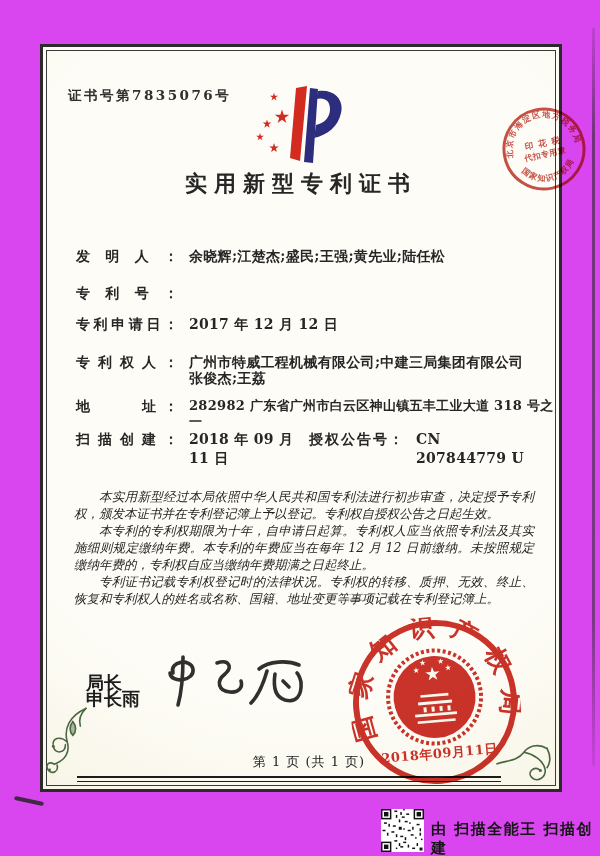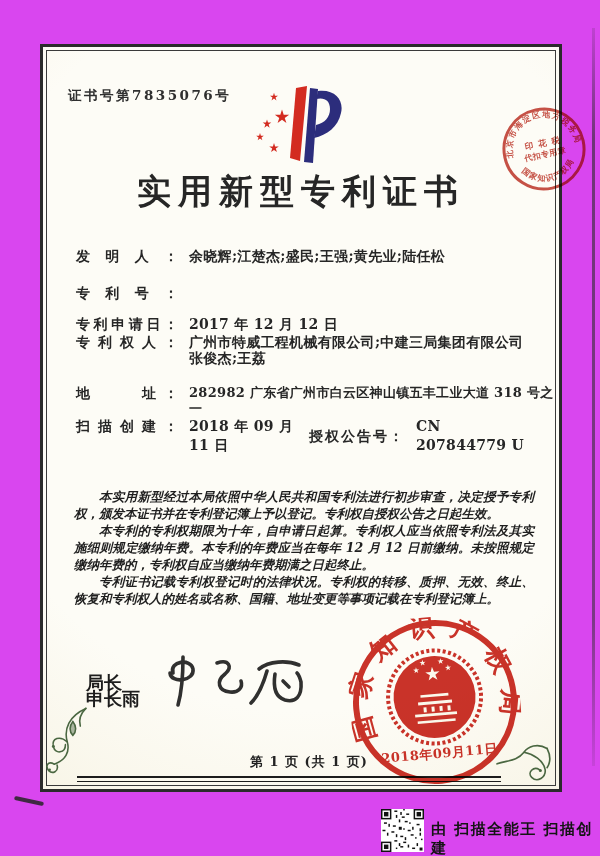--- a/index.html
+++ b/index.html
@@ -9,40 +9,40 @@
   .edge-right{position:absolute;left:592px;top:28px;width:3px;height:738px;
       background:linear-gradient(to bottom,rgba(40,40,40,.15),rgba(40,40,40,.6) 15%,rgba(45,45,45,.55) 80%,rgba(40,40,40,.1));}
   .smudge-bl{position:absolute;left:14px;top:799px;width:30px;height:4px;background:#252525;border-radius:2px;
       transform:rotate(12deg);opacity:.85;}
   
   .page{position:absolute;left:40px;top:44px;width:522px;height:748px;box-sizing:border-box;
       background:radial-gradient(120% 90% at 50% 40%, #fdfcf6 55%, #f4efda 100%);
       border:3px solid #2b2b2b;outline:1px solid #3a3a3a;outline-offset:-7px;}
   .cert-no{position:absolute;left:25px;top:40px;font-size:13.5px;letter-spacing:2.5px;color:#2f2f2f;font-weight:600;}
   .logo{position:absolute;left:203px;top:38px;}
-  .title{position:absolute;left:0;right:0;top:122px;text-align:center;font-size:34px;font-weight:700;
+  .title{position:absolute;left:0;right:0;top:122px;text-align:center;font-size:22px;font-weight:700;
       letter-spacing:7px;color:#262626;}
   .fields{position:absolute;left:33px;top:200px;width:458px;color:#262626;font-weight:600;}
   .frow{display:flex;align-items:flex-start;line-height:19px;font-size:14px;}
   .frow .lab{width:102px;flex:none;text-align:justify;text-align-last:justify;}
   .frow .val{margin-left:11px;flex:1;letter-spacing:.3px;}
   .frow.multi{line-height:16px;}
   .nowrap{white-space:nowrap;}
-  .mb18{margin-bottom:18px;} .mb12{margin-bottom:12px;flex-direction:column;} .mb16{margin-bottom:0;align-items:center;} .mb7{margin-bottom:19px;} .mb0{margin-bottom:0;}
+  .mb18{margin-bottom:18px;} .mb12{margin-bottom:12px;flex-direction:column;} .mb16{margin-bottom:20px;align-items:center;} .mb7{margin-bottom:12px;} .mb0{margin-bottom:0;}
   .grant-row{display:flex;}
   .grant-left{display:flex;width:233px;flex:none;}
-  .grant-right{display:flex;margin-left:auto;align-items:center;}
+  .grant-right{display:flex;margin-left:auto;}
   .lab2{letter-spacing:2px;flex:none;}
   .addr-val{font-size:13px;}
   .body{position:absolute;left:31px;top:441px;width:460px;font-size:12.5px;line-height:17px;
-      text-align:justify;color:#1f1f1f;font-style:italic;font-weight:700;}
+      text-align:justify;color:#1f1f1f;font-style:italic;font-weight:400;}
   .body p{margin:0;text-indent:2em;}
   .director{position:absolute;left:43px;top:628px;font-size:18px;line-height:16px;color:#1d1d1d;font-weight:600;}
   .signature{position:absolute;left:112px;top:606px;}
-  .pagenum{position:absolute;left:16px;right:0;top:706px;text-align:center;font-size:13px;letter-spacing:1px;color:#222;font-weight:bold;}
+  .pagenum{position:absolute;left:16px;right:0;top:706px;text-align:center;font-size:13px;letter-spacing:1px;color:#222;}
   .footrule{position:absolute;left:34px;width:424px;top:729px;height:3px;
       border-top:2px solid #1c1c1c;border-bottom:1px solid #1c1c1c;}
   .flourish-bl{position:absolute;left:2px;top:658px;}
   .flourish-br{position:absolute;left:452px;top:688px;}
   .seal-main{position:absolute;left:307px;top:570px;width:170px;height:170px;transform:rotate(-5deg);
       mix-blend-mode:multiply;opacity:.95;}
   .stamp-tax{position:absolute;left:458px;top:59px;width:86px;height:86px;transform:rotate(-12deg);
       mix-blend-mode:multiply;opacity:.88;}
   .qr{position:absolute;left:381px;top:809px;width:43px;height:43px;}
   .scan-credit{position:absolute;left:431px;top:820px;font-size:15px;font-weight:700;color:#141414;

